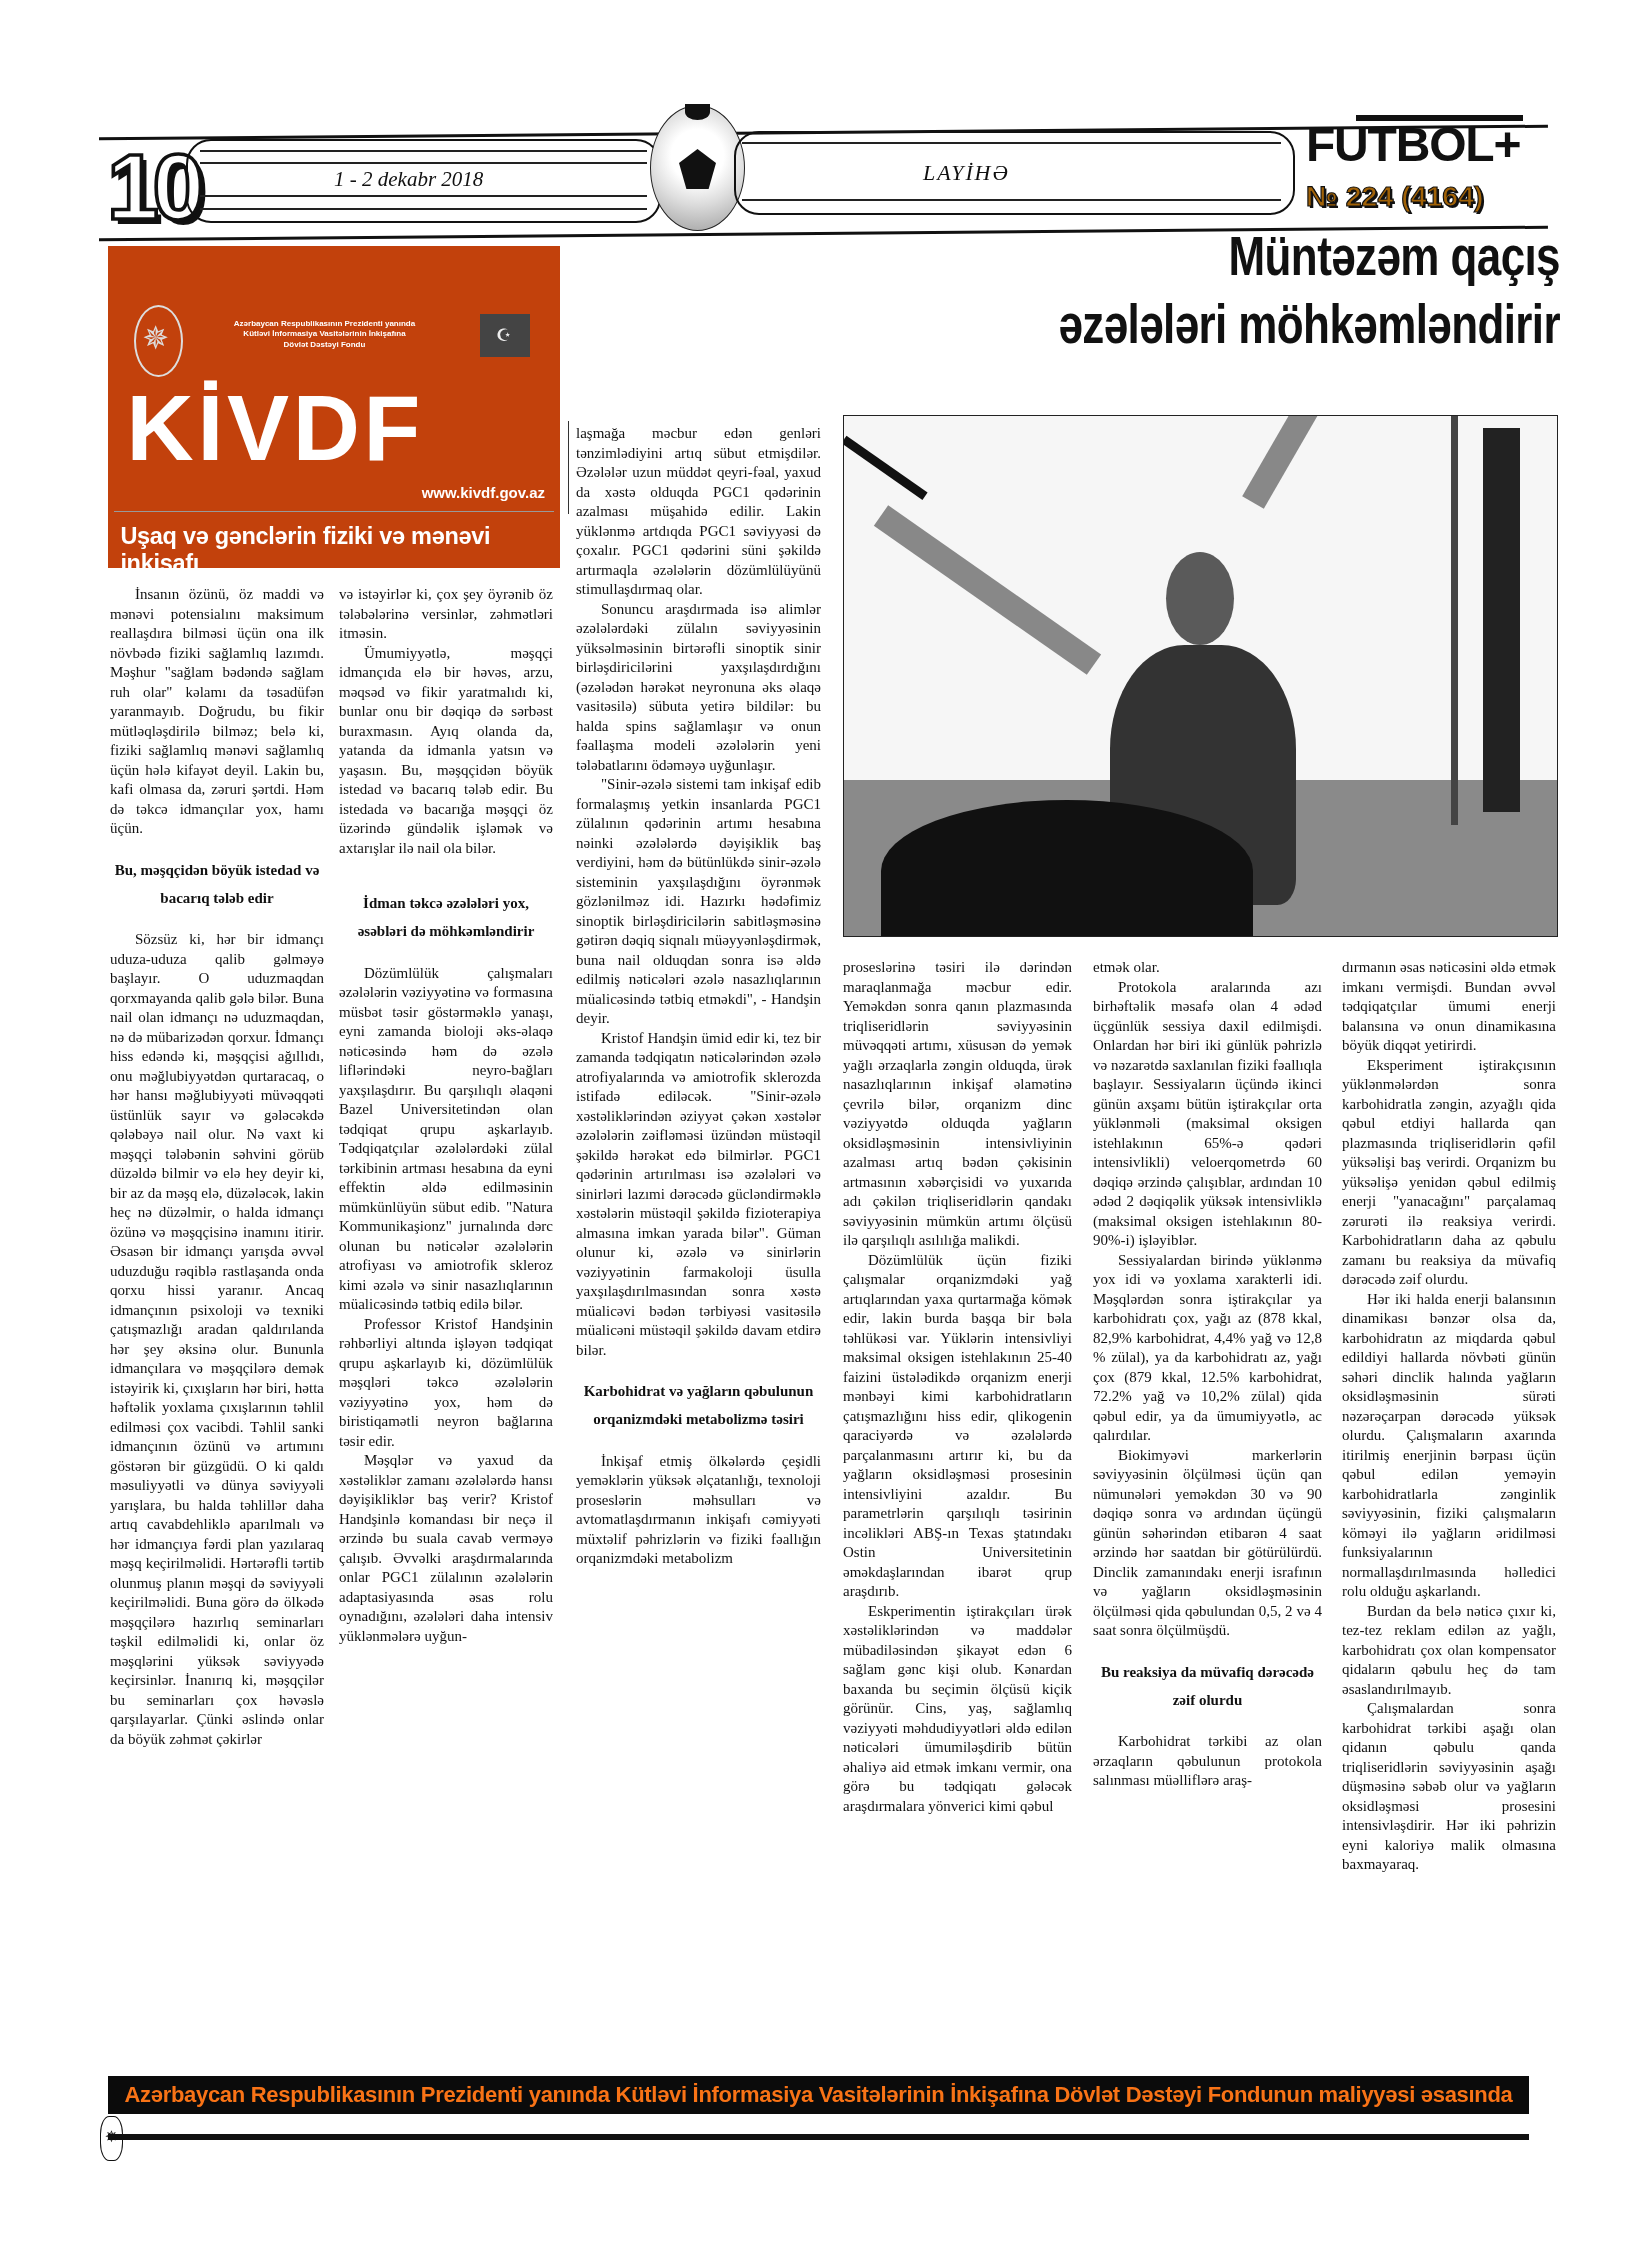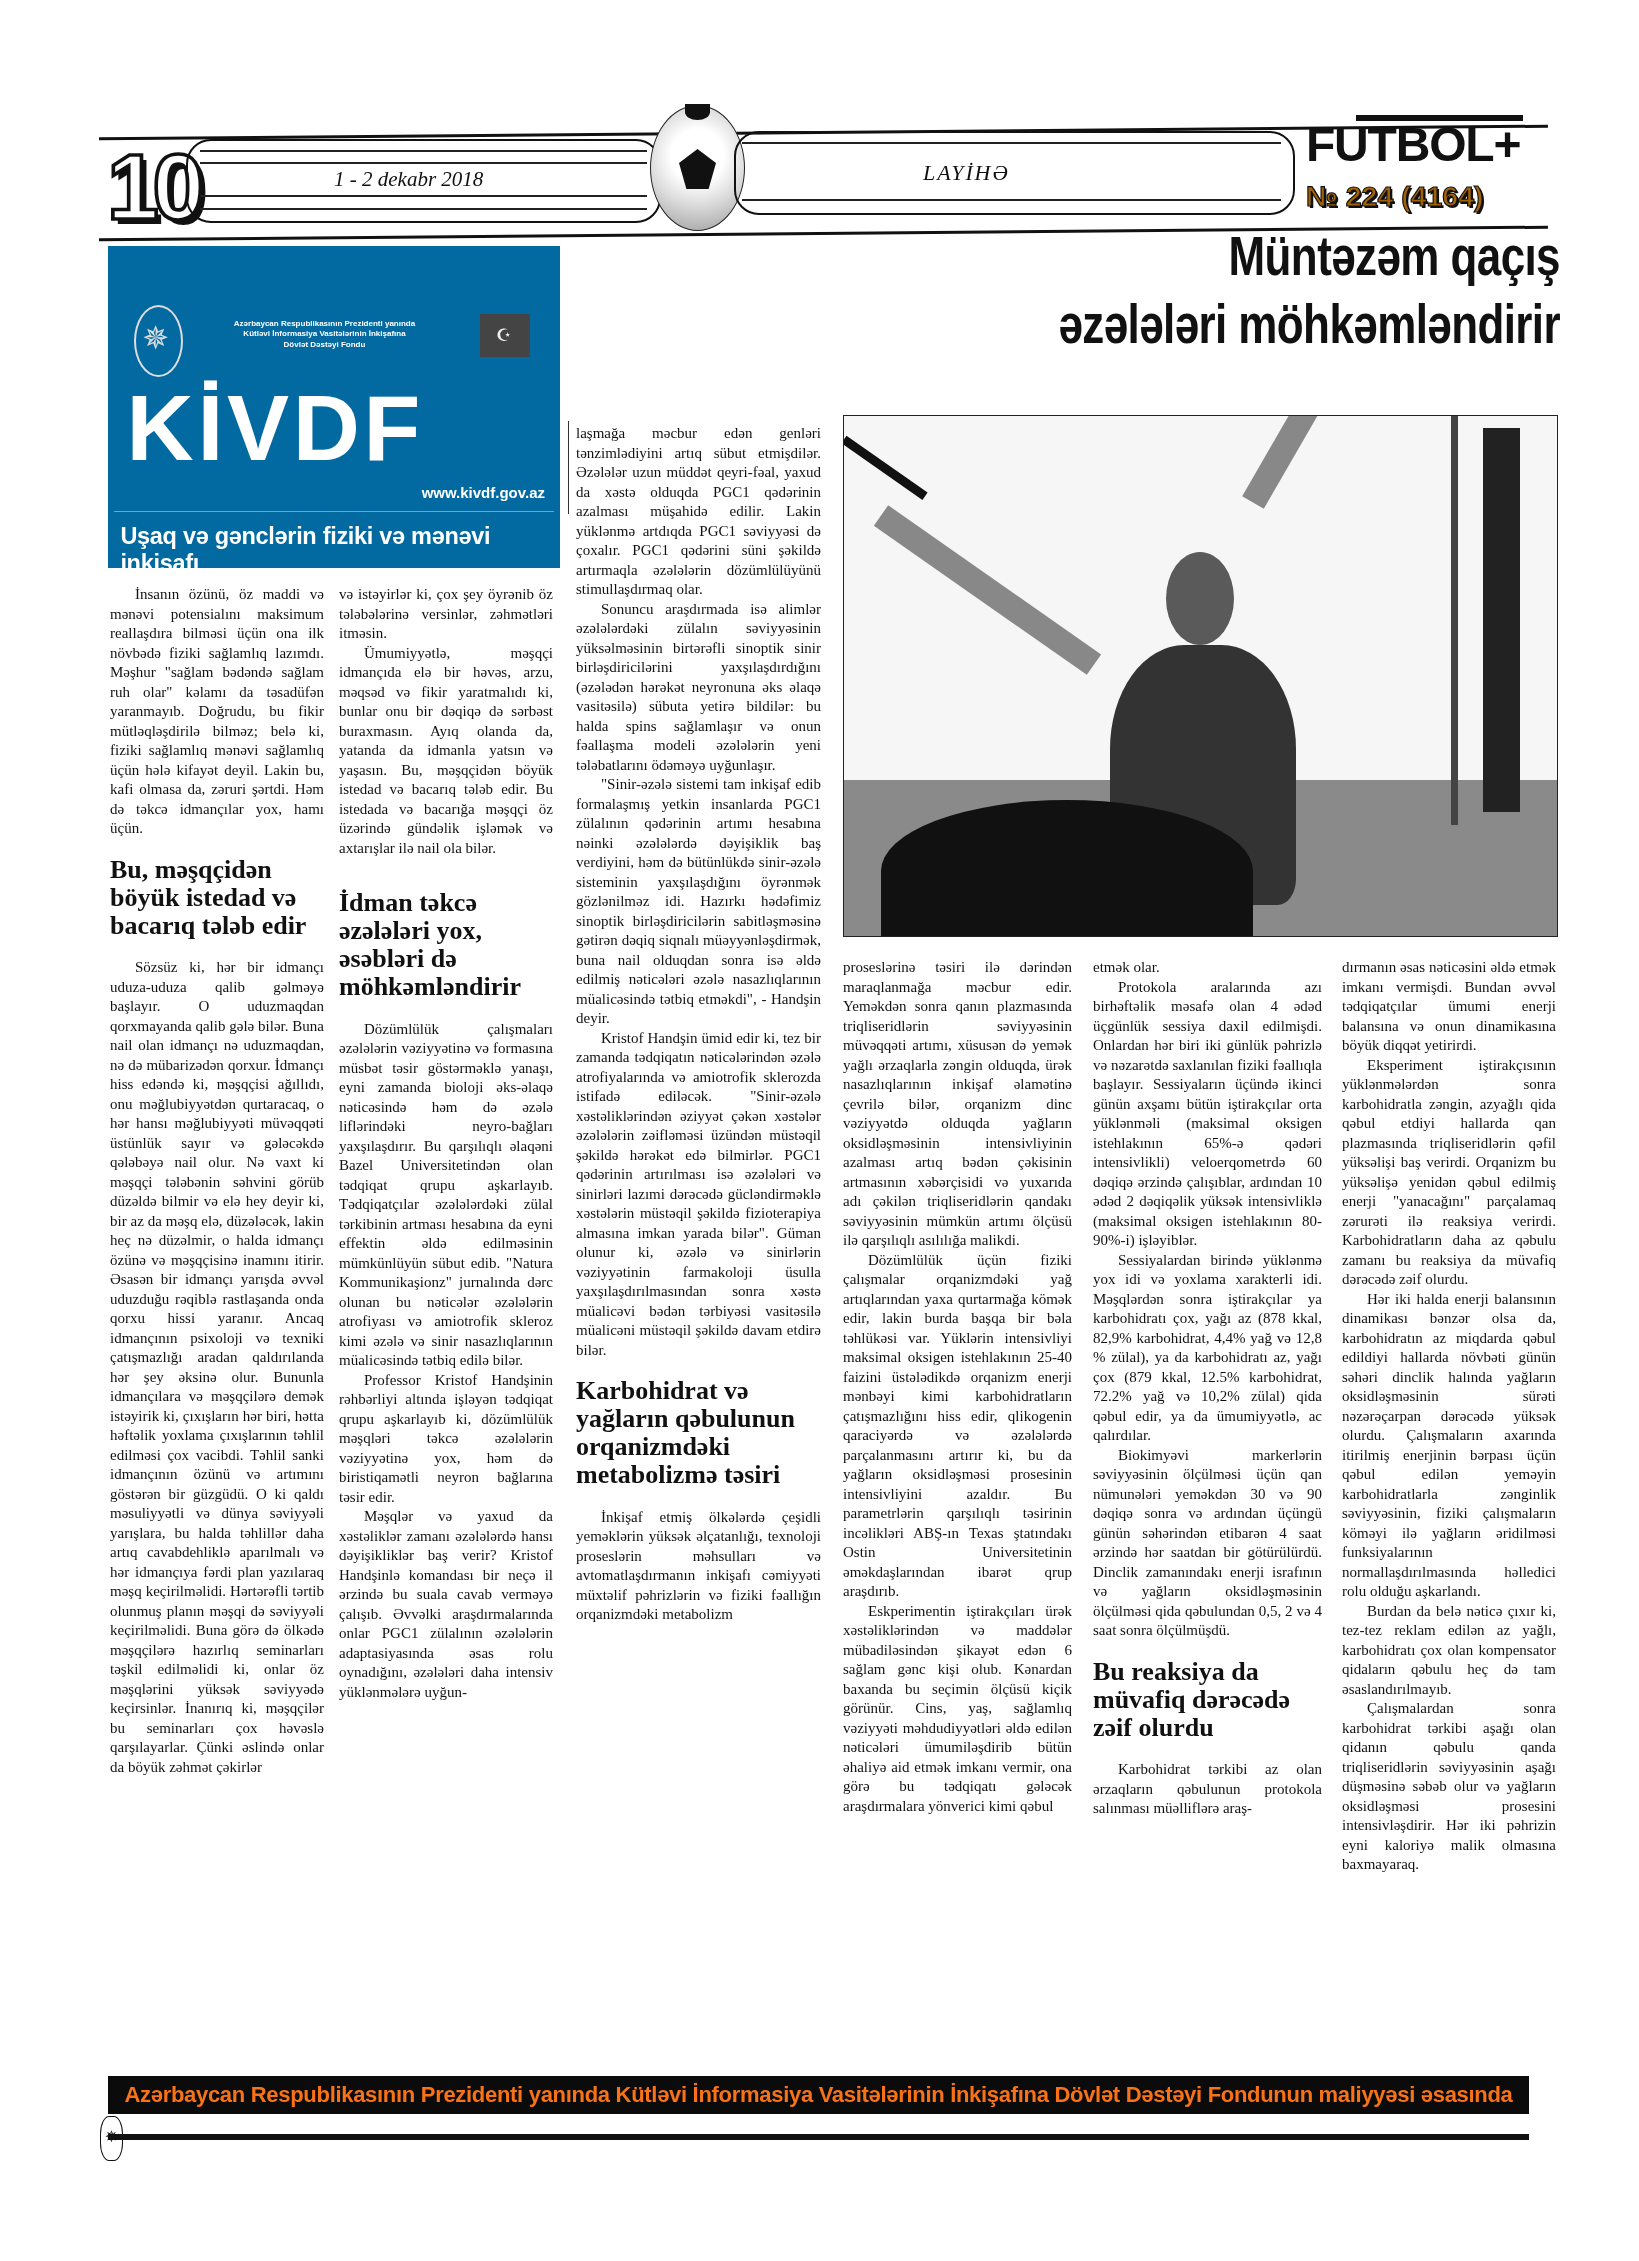--- a/index.html
+++ b/index.html
@@ -15,41 +15,41 @@
   .date { left:334px; top:167px; font-style:italic; font-size:21px; }
   .section { left:923px; top:160px; font-style:italic; font-size:22px; letter-spacing:1.9px; }
   .ball { left:650px; top:105px; width:93px; height:124px; border-radius:50%; background:radial-gradient(circle at 50% 40%, #fff 0 30%, #ddd 55%, #999 100%); border:1.9px solid #222; }
   .ball .patch { position:absolute; left:28px; top:43px; width:37px; height:40px; background:#111; clip-path:polygon(50% 0,100% 35%,80% 100%,20% 100%,0 35%); }
   .ball .patch2 { position:absolute; left:34px; top:-2.5px; width:25px; height:16px; background:#111; border-radius:0 0 50% 50%; }
   .logo { left:1306px; top:121px; font-family:"Liberation Sans", sans-serif; font-weight:bold; font-size:48px; letter-spacing:-1.2px; line-height:1; }
   .logo-small { left:1356px; top:115px; width:167px; height:6.2px; background:#111; }
   .issue { left:1306px; top:180px; font-family:"Liberation Sans", sans-serif; font-weight:bold; font-size:28.5px; color:#a16207; -webkit-text-stroke:1.2px #111; text-shadow:1.9px 1.9px 0 #111; }
 
   
-  .ad { left:108px; top:246px; width:452px; height:322px; background:#0369a1; color:#fff; font-family:"Liberation Sans", sans-serif; }
+  .ad { left:108px; top:246px; width:452px; height:322px; background:#c2410c; color:#fff; font-family:"Liberation Sans", sans-serif; }
   .ad .emblem { position:absolute; left:26px; top:59px; width:45px; height:68px; border-radius:50%; border:2.5px solid #ddd; }
   .ad .emblem::after { content:"✵"; position:absolute; left:6.2px; top:12.4px; font-size:32px; color:#ddd; }
   .ad .fund { position:absolute; left:74px; top:73px; width:285px; text-align:center; font-size:8px; font-weight:bold; line-height:1.3; }
   .ad .flag { position:absolute; left:372px; top:68px; width:50px; height:43px; background:#444; }
   .ad .flag span { position:absolute; left:16px; top:11px; font-size:17.3px; color:#eee; }
   .ad .big { position:absolute; left:18.6px; top:136px; font-size:93px; font-weight:bold; letter-spacing:3.7px; line-height:1; }
   .ad .url { position:absolute; right:15px; top:238px; font-size:15px; font-weight:bold; }
   .ad .rule { position:absolute; left:6.2px; right:6.2px; top:265px; height:1.2px; background:#999; }
   .ad .slogan { position:absolute; left:12.4px; top:277px; font-size:23.5px; font-weight:bold; letter-spacing:-0.3px; }
 
   
   .headline { left:582px; top:234px; width:978px; text-align:right; font-family:"Liberation Sans", sans-serif; font-weight:bold;
     font-size:44px; line-height:1.0; letter-spacing:-0.6px; }
   .headline div { transform:scaleY(1.25); }
 
   
   .col { position:absolute; font-size:15px; line-height:19.5px; text-align:justify; }
   .col p { margin:0; text-indent:25px; }
   .col p.noind { text-indent:0; }
-  .sub { font-family:"Liberation Serif", serif; font-weight:bold; font-size:26px; line-height:28px; text-align:left; margin:17.3px 0 18.6px; }
+  .sub { font-family:"Liberation Serif", serif; font-weight:bold; font-size:15px; line-height:28px; text-align:center; margin:17.3px 0 18.6px; }
 
   
   .photo { left:843px; top:415px; width:713px; height:520px; border:1.9px solid #222; overflow:hidden;
     background:linear-gradient(#f6f6f6 0 70%, #8a8a8a 70% 100%); }
   .photo .machine { position:absolute; right:37px; top:12.4px; width:37px; height:384px; background:#222; }
   .photo .machine2 { position:absolute; right:99px; top:0; width:7.4px; height:409px; background:#444; }
   .photo .woman-head { position:absolute; left:322px; top:136px; width:68px; height:93px; border-radius:50%; background:#5a5a5a; }
   .photo .woman-body { position:absolute; left:266px; top:229px; width:186px; height:260px; background:#333; border-radius:40% 40% 10% 10%; }
   .photo .legs { position:absolute; left:37px; top:384px; width:372px; height:142px; background:#111; border-radius:50% 50% 0 0; }
   .photo .arm-l { position:absolute; left:37px; top:87px; width:260px; height:25px; background:#888; transform:rotate(35deg); transform-origin:left center; }

